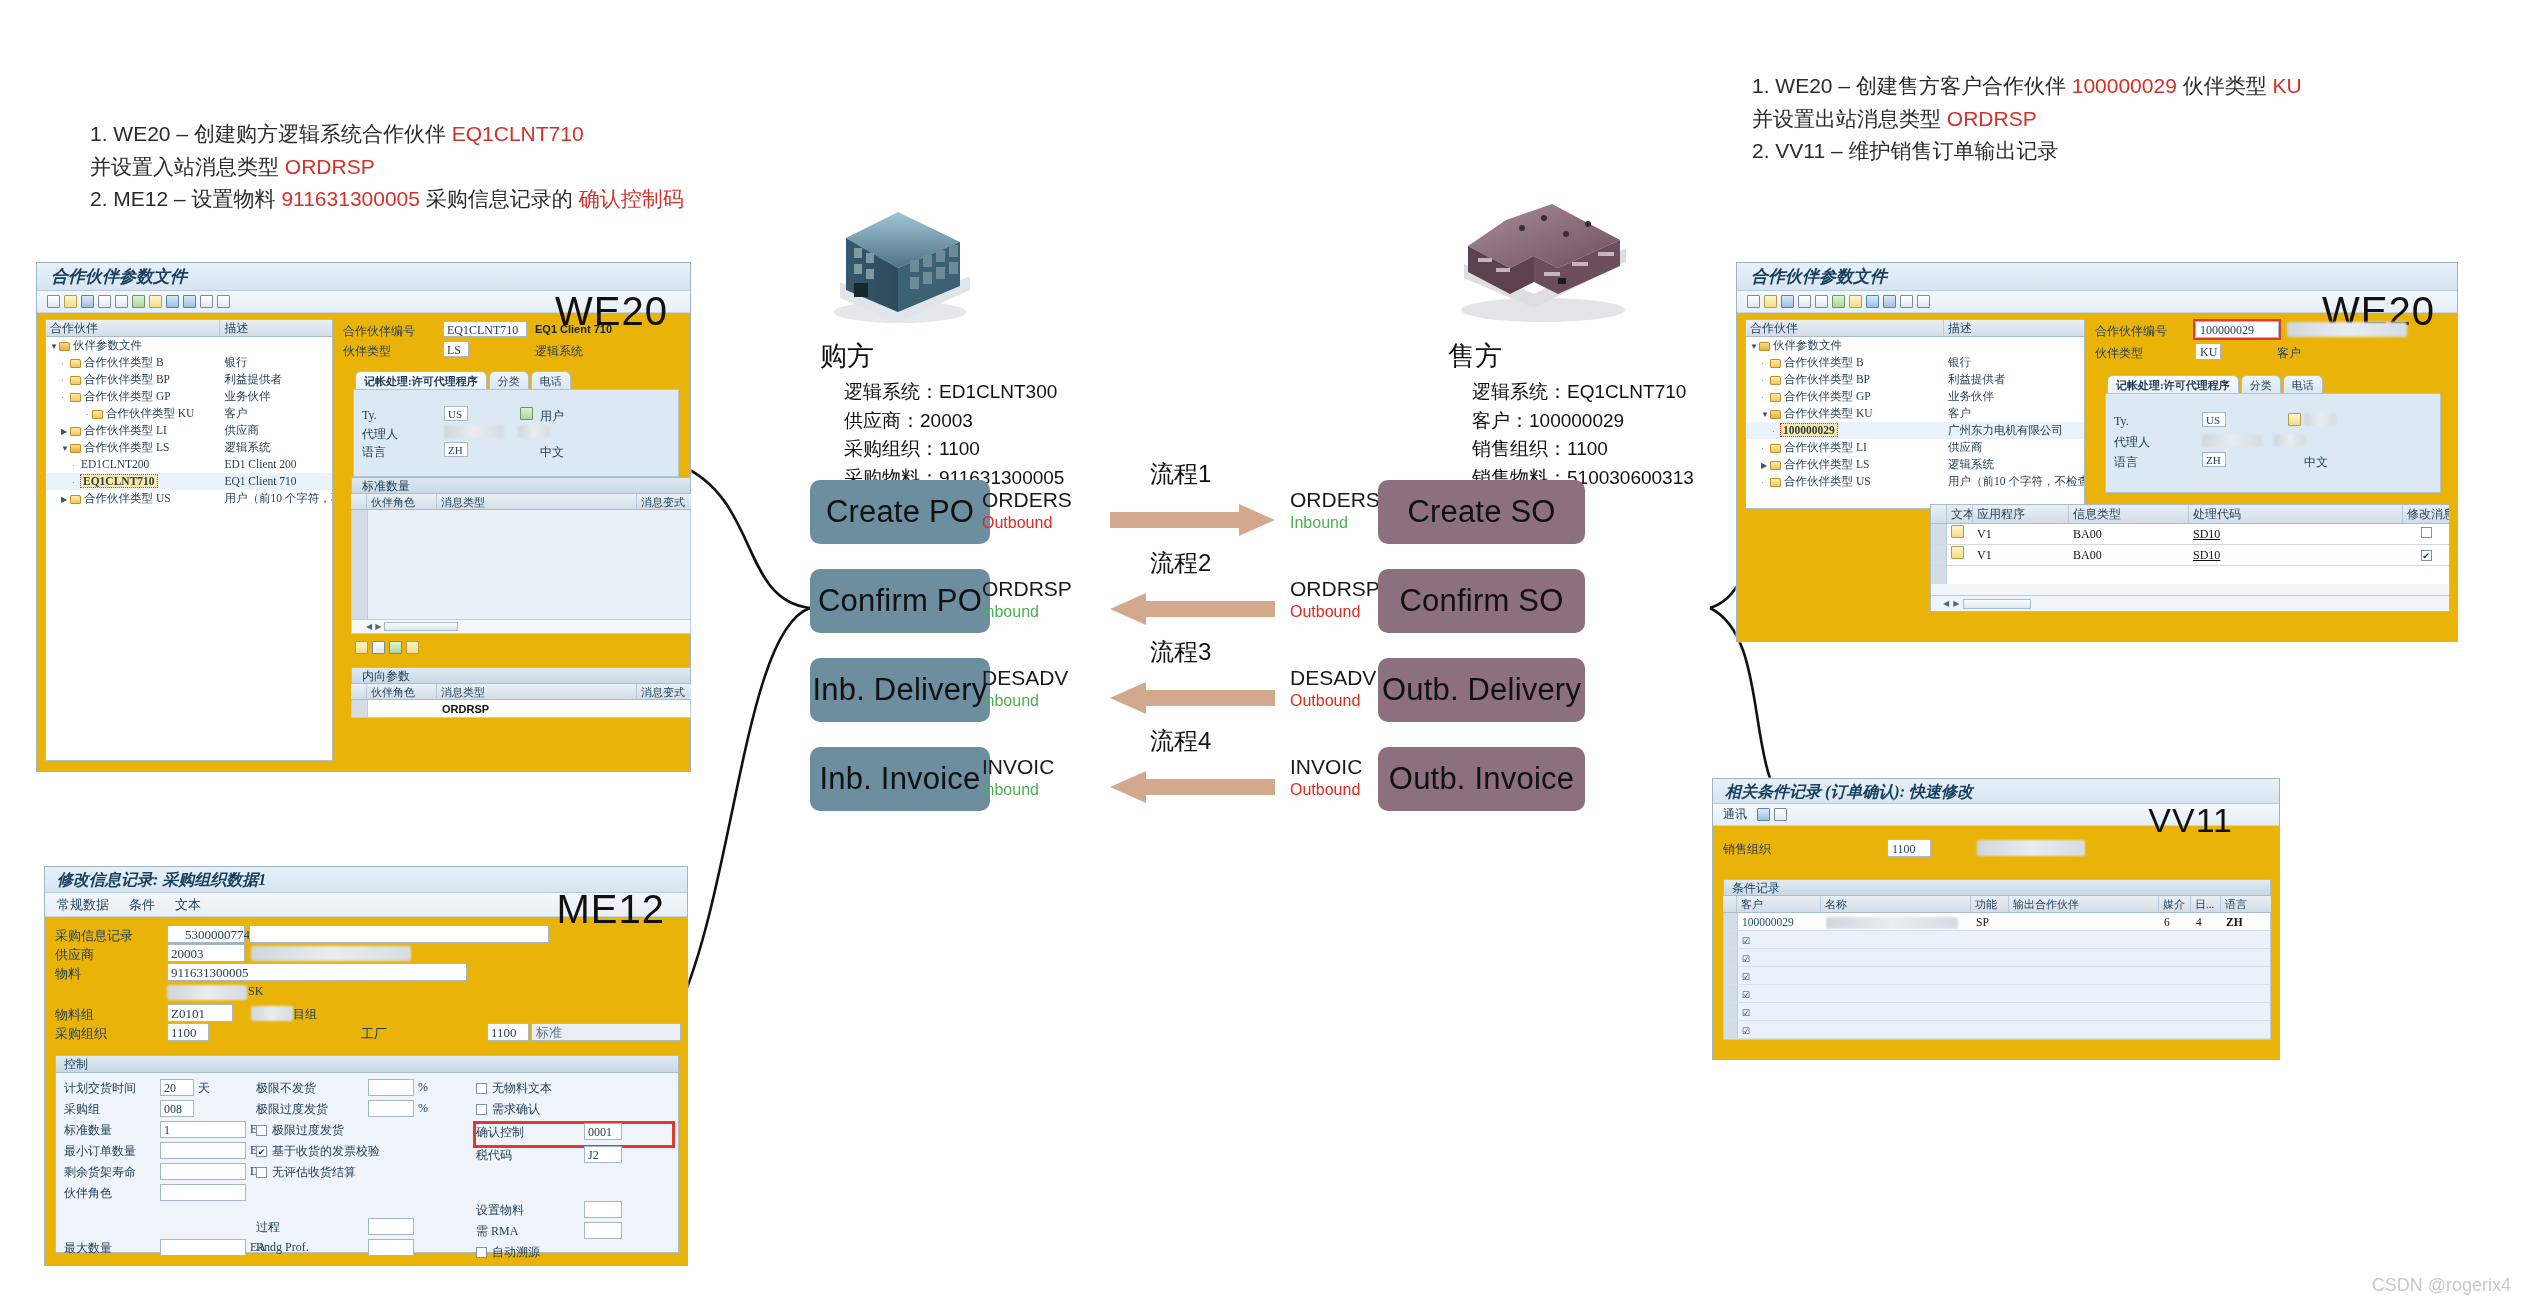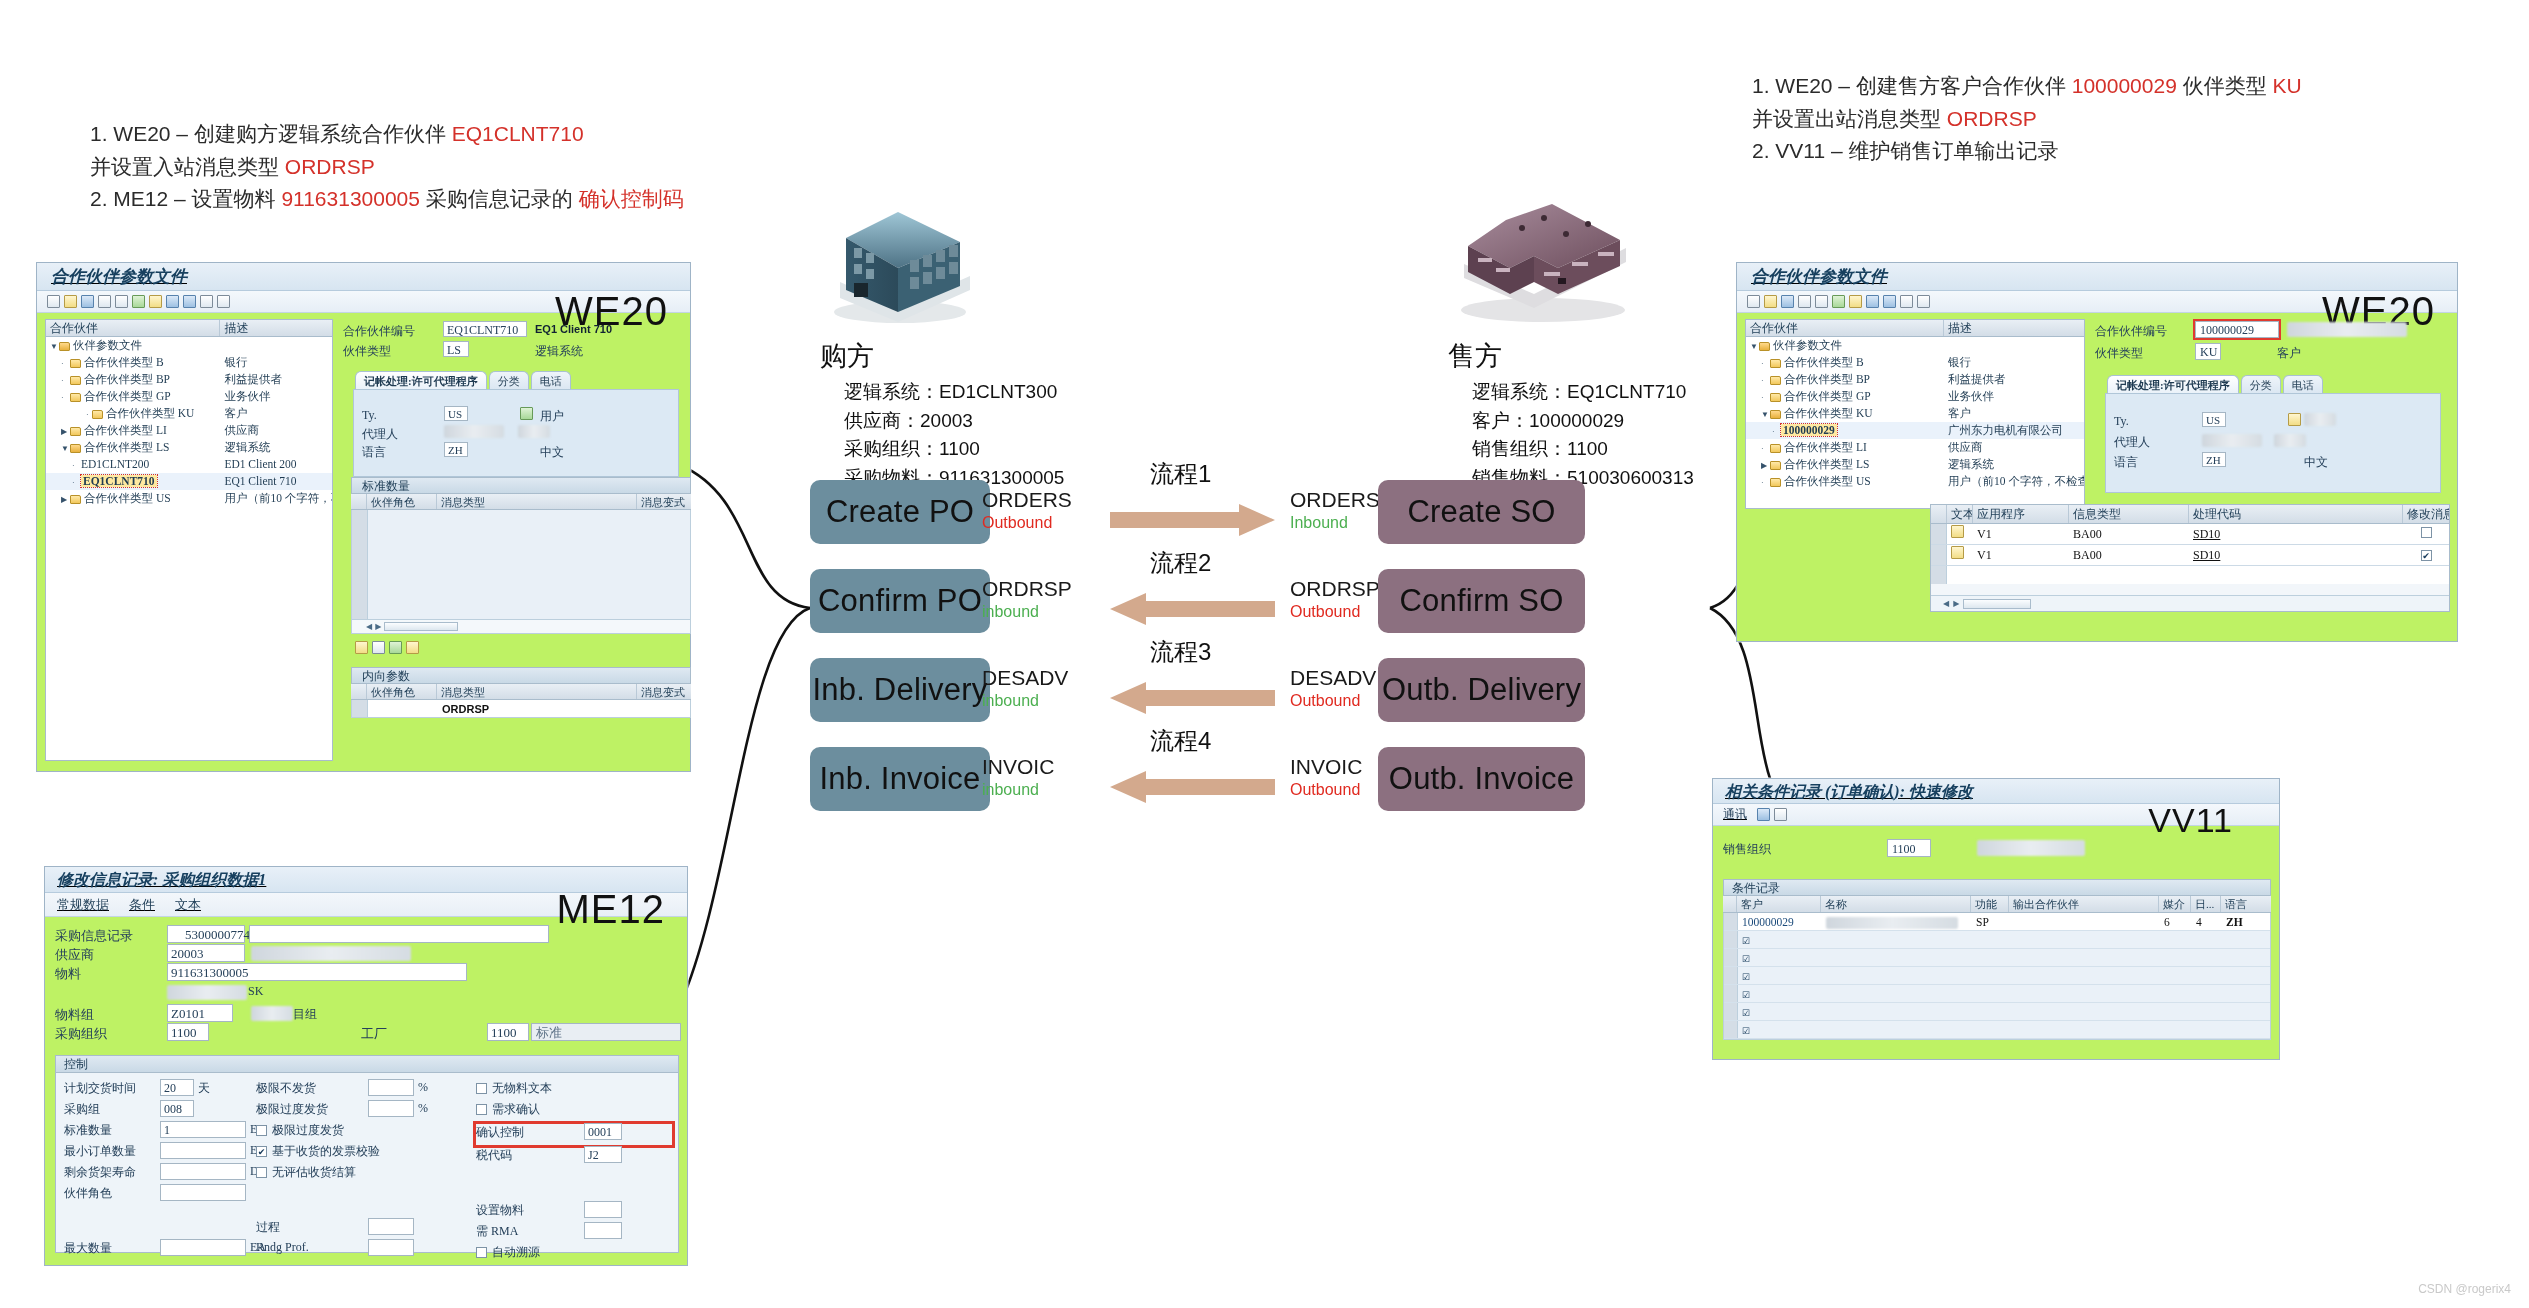--- a/index.html
+++ b/index.html
@@ -11,24 +11,23 @@
     overflow:hidden;
   }
   .abs { position:absolute; }
 
   
   .note { font-size:21px; line-height:1.55; color:#2b2b2b; white-space:nowrap; }
   .note .r { color:#d4312a; }
 
   
   .sapwin {
-    background:#bef264;
+    background:#eab308;
     border:1px solid #9fb4c7;
     box-shadow:0 0 0 1px rgba(255,255,255,.4);
-    text-decoration:underline;
   }
   .sap-title {
     font-family:"Liberation Serif", serif;
     font-style:italic; font-weight:bold;
     color:#17405f;
     background:linear-gradient(#e8f0f8,#d7e5f1);
     border-bottom:1px solid #b6cbdd;
   }
   .sap-toolbar {
     background:linear-gradient(#f4f8fc,#e6eef6);
@@ -103,21 +102,21 @@
   .dir-out { font-size:16px; color:#e02a20; }
   .dir-in  { font-size:16px; color:#4caf50; }
   .flowlbl { font-size:24px; color:#111; }
 
   .party-h { font-size:27px; color:#111; }
   .party-l { font-size:19px; color:#111; line-height:1.5; white-space:nowrap; }
 
   .tcode { font-size:40px; color:#111; letter-spacing:1px; }
   .tcode.sm { font-size:34px; }
 
-  .wm { font-size:12px; color:#c9c9c9; }
+  .wm { font-size:18px; color:#c9c9c9; }
   svg { overflow:visible; }
 </style>
 </head>
 <body>
 
 <div class="abs note" style="left:90px; top:118px;" id="note-left">
     <div><span>1. WE20 – 创建购方逻辑系统合作伙伴 </span><span class="r">EQ1CLNT710</span></div>
     <div><span>并设置入站消息类型 </span><span class="r">ORDRSP</span></div>
     <div><span>2. ME12 – 设置物料 </span><span class="r">911631300005</span><span> 采购信息记录的 </span><span class="r">确认控制码</span></div>
   </div>

